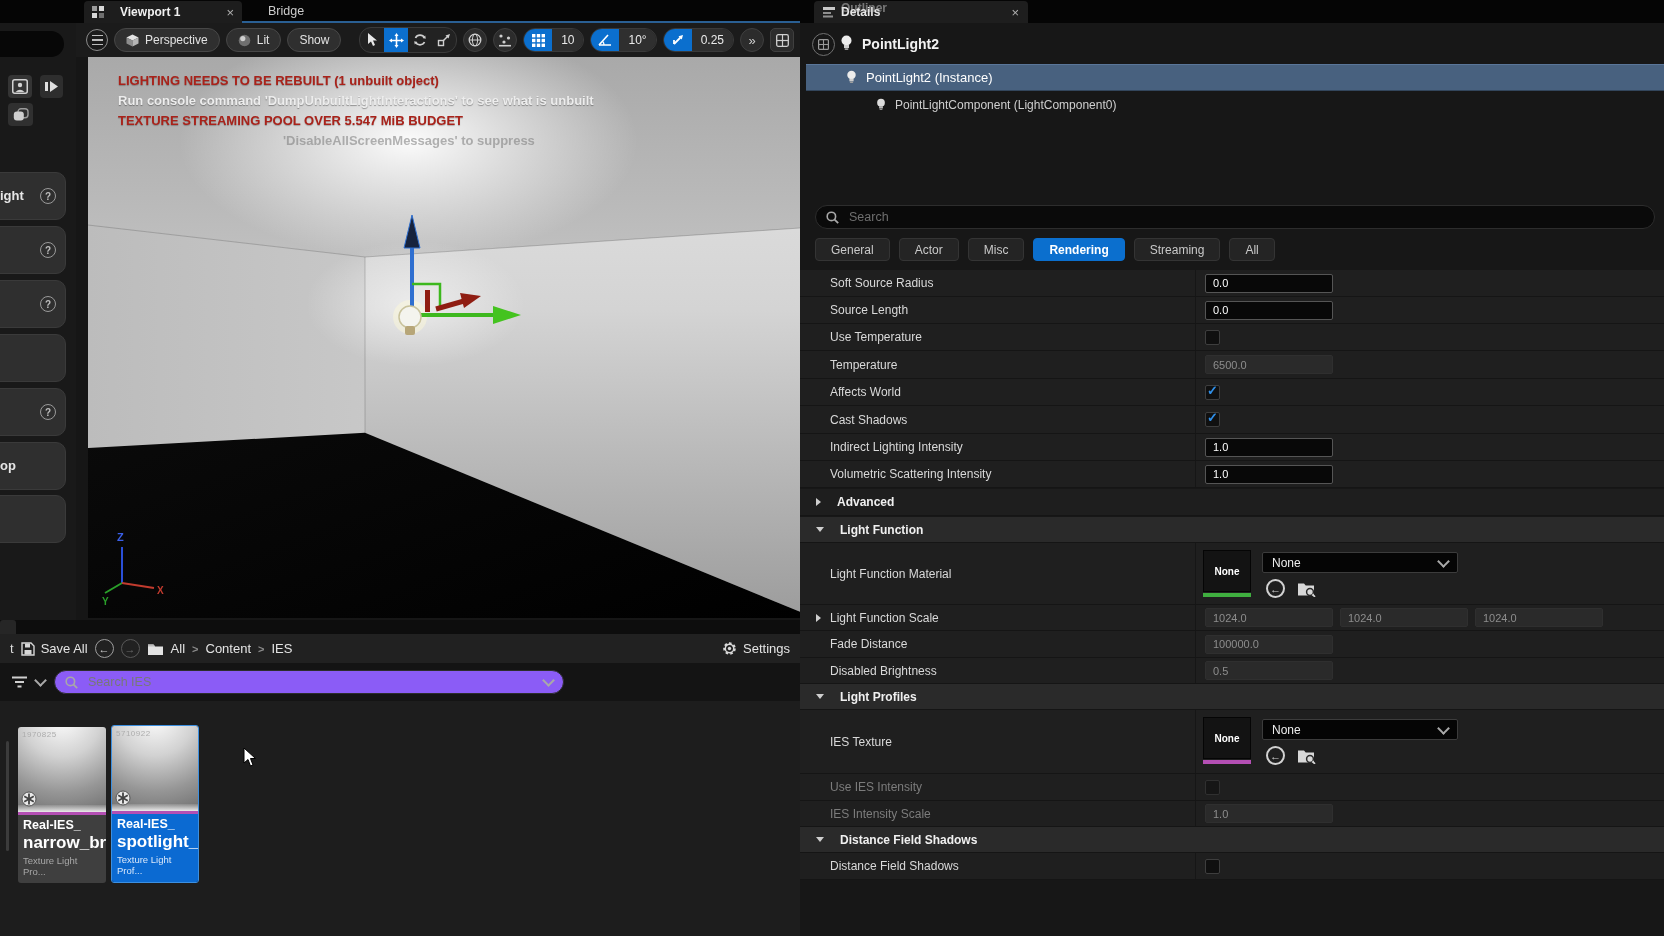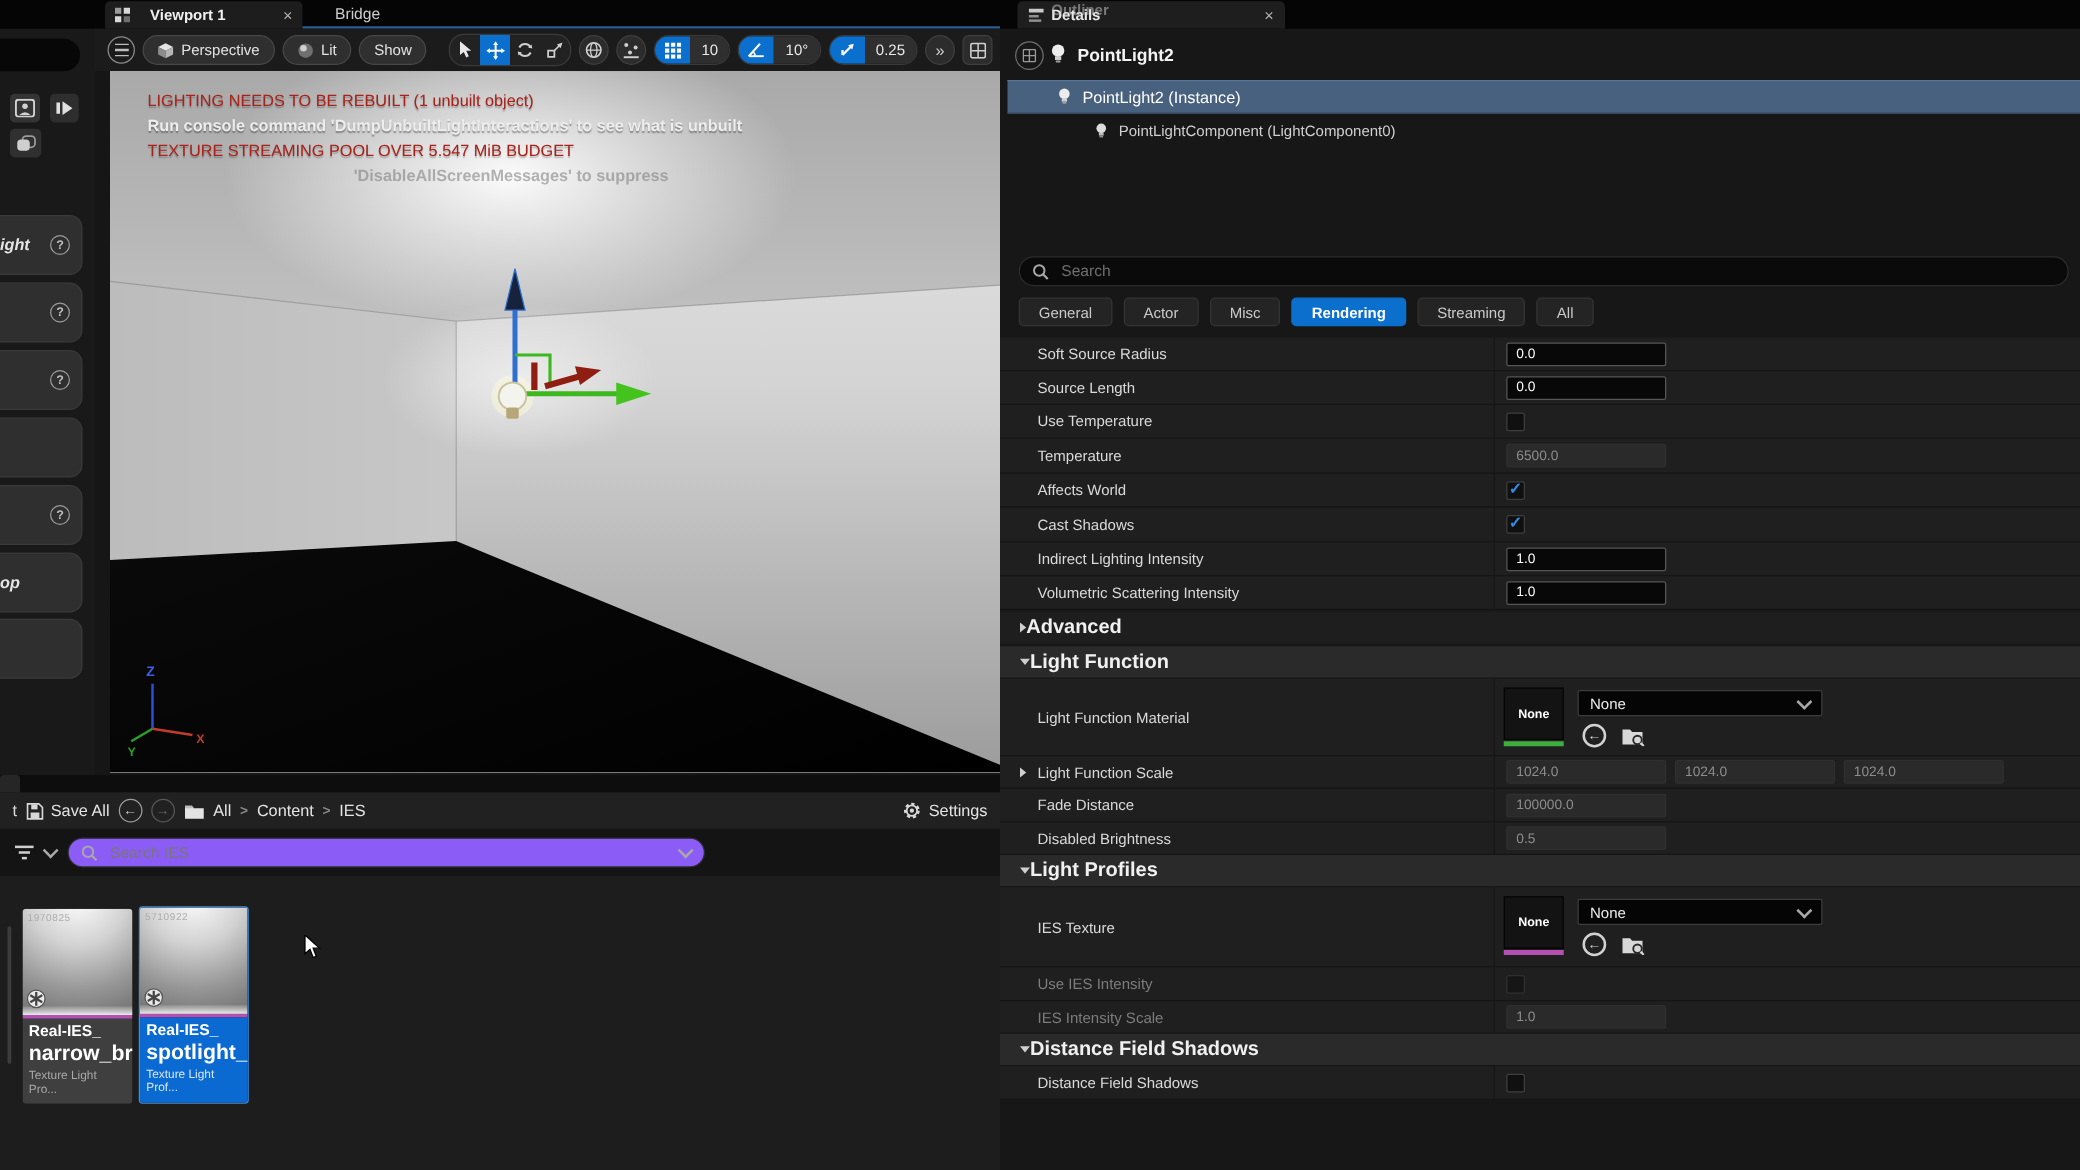--- a/index.html
+++ b/index.html
@@ -16,21 +16,21 @@
   .close-x{margin-left:auto;color:#b0b0b0;font-size:13px;line-height:1;cursor:default;}
   .close-x::after{content:"×";}
   .bridge{position:absolute;left:268px;top:4px;font-size:12.5px;color:#cdcdcd;}
   .blueline{position:absolute;left:242px;top:21px;width:558px;height:2px;background:#2a5f93;}
 
   
   .lsb{position:absolute;left:0;top:23px;width:76px;height:597px;background:#191919;overflow:hidden;}
   .lsb-pill{position:absolute;left:-14px;top:8px;width:78px;height:26px;border-radius:13px;background:#070707;}
   .lsb-btn{position:absolute;background:#343434;border-radius:4px;display:flex;align-items:center;justify-content:center;}
   .scard{position:absolute;left:-12px;width:78px;height:48px;border-radius:10px;background:#2f2f2f;border:1px solid #3a3a3a;box-sizing:border-box;}
-  .scard-label{position:absolute;left:11px;top:15px;font-size:13px;color:#e6e6e6;font-weight:bold;font-style:italic;}
+  .scard-label{position:absolute;left:11px;top:15px;font-size:13px;color:#e6e6e6;font-weight:bold;}
   .help-circle{position:absolute;right:9px;top:15px;width:16px;height:16px;border:1.5px solid #9a9a9a;border-radius:50%;
                display:flex;align-items:center;justify-content:center;font-size:10px;font-weight:bold;color:#bdbdbd;box-sizing:border-box;}
   .help-circle::after{content:"?";}
 
   
   .vppanel{position:absolute;left:76px;top:23px;width:724px;height:597px;background:#161616;}
   .vptoolbar{position:absolute;left:0;top:0;width:724px;height:34px;background:#1b1b1b;
              display:flex;align-items:center;gap:6px;padding:0 6px 0 10px;box-sizing:border-box;}
   .hamb{width:22px;height:22px;border-radius:50%;border:1.5px solid #8a8a8a;display:flex;flex-direction:column;
         justify-content:center;gap:3px;align-items:center;box-sizing:border-box;}
@@ -58,21 +58,21 @@
               background:linear-gradient(180deg,#a9a9a9 0%,#dcdcdc 80%,#e6e6e6 100%);}
   .sc-lwall{clip-path:polygon(0 29.9%,38.9% 35.65%,38.9% 67%,0 69.7%);
             background:linear-gradient(90deg,#bcbcbc,#d8d8d8 95%);}
   .sc-rwall{clip-path:polygon(38.9% 35.65%,100% 30.5%,100% 98.9%,38.9% 67%);
             background:linear-gradient(180deg,#e7e7e7 0%,#d4d4d4 45%,#9c9c9c 100%);}
   .sc-glow{background:radial-gradient(ellipse 46% 30% at 45% 15%,rgba(255,255,255,.95) 0%,rgba(255,255,255,0) 70%);}
   .sc-glow2{background:radial-gradient(ellipse 22% 16% at 46% 44%,rgba(255,255,255,.55),rgba(255,255,255,0) 70%);}
   .sc-floor{clip-path:polygon(0 69.7%,38.9% 67%,100% 98.9%,100% 100%,0 100%);
             background:linear-gradient(160deg,#2b2b2b 0%,#0b0b0b 40%,#000 100%);}
   .warnings{position:absolute;left:30px;top:14px;line-height:20px;white-space:nowrap;}
-  .warn-red{color:#a9221a;font-weight:normal;font-size:13px;text-shadow:0 1px 1px rgba(0,0,0,.25);}
+  .warn-red{color:#a9221a;font-weight:bold;font-size:13px;text-shadow:0 1px 1px rgba(0,0,0,.25);}
   .warn-white{color:#ededed;font-weight:bold;font-size:13px;text-shadow:0 1px 1px rgba(0,0,0,.35);}
   .warn-dim{color:rgba(120,120,120,.55);font-weight:bold;font-size:13px;margin-left:165px;}
 
   
   .cbpanel{position:absolute;left:0;top:620px;width:800px;height:316px;background:#1c1c1c;}
   .cb-topstrip{position:absolute;left:0;top:0;width:800px;height:14px;background:#0d0d0d;}
   .cb-minitab{position:absolute;left:0;top:0;width:16px;height:14px;background:#262626;border-radius:3px 3px 0 0;}
   .cb-bar{position:absolute;left:0;top:14px;width:800px;height:29px;background:#212121;display:flex;align-items:center;
           gap:7px;padding:0 10px;box-sizing:border-box;font-size:13px;color:#e4e4e4;}
   .navcirc{width:19px;height:19px;border-radius:50%;border:1.5px solid #9d9d9d;color:#cfcfcf;display:flex;
@@ -135,21 +135,21 @@
   .prow.split::before{content:"";position:absolute;left:395px;top:0;bottom:0;width:1px;background:#161616;}
   .plabel{padding-left:30px;font-size:12px;color:#d9d9d9;}
   .plabel.dim{color:#7c7c7c;}
   .pval{position:absolute;left:405px;display:flex;align-items:center;gap:7px;}
   .numbox{width:112px;height:17px;background:#080808;border:1px solid #555;border-radius:2px;color:#fff;
           font-size:11px;padding:0 7px;font-family:inherit;outline:none;}
   .numbox.dim{background:#2a2a2a;border-color:#2f2f2f;color:#8d8d8d;}
   .cb{width:15px;height:15px;background:#101010;border:1px solid #3e3e3e;border-radius:2px;position:relative;box-sizing:border-box;}
   .cb.checked::after{content:"✓";position:absolute;left:1px;top:-3px;color:#2f8fe8;font-weight:bold;font-size:13px;}
   .psec{position:absolute;left:0;width:864px;background:#2a2a2a;border-bottom:1px solid #151515;display:flex;
-        align-items:center;gap:0;padding-left:16px;box-sizing:border-box;font-size:16px;font-weight:bold;color:#f0f0f0;}
+        align-items:center;gap:16px;padding-left:16px;box-sizing:border-box;font-size:12px;font-weight:bold;color:#f0f0f0;}
   .psec.advanced{background:#1e1e1e;}
   .tri-down{width:0;height:0;border-left:4px solid transparent;border-right:4px solid transparent;border-top:5px solid #cfcfcf;}
   .tri-right{width:0;height:0;border-top:4px solid transparent;border-bottom:4px solid transparent;border-left:5px solid #cfcfcf;}
   .assetrow{position:absolute;left:0;width:864px;background:#1f1f1f;border-bottom:1px solid #151515;box-sizing:border-box;}
   .assetrow::before{content:"";position:absolute;left:395px;top:0;bottom:0;width:1px;background:#161616;}
   .athumb{position:absolute;left:403px;top:7px;width:48px;height:42px;background:#131313;border:1px solid #050505;
           display:flex;align-items:center;justify-content:center;color:#fff;font-size:10px;font-weight:bold;box-sizing:border-box;}
   .abar{position:absolute;left:403px;width:48px;height:4px;}
   .ddl{position:absolute;left:462px;top:9px;width:196px;height:21px;background:#050505;border:1px solid #3c3c3c;
        border-radius:2px;color:#ededed;font-size:12px;display:flex;align-items:center;justify-content:space-between;

